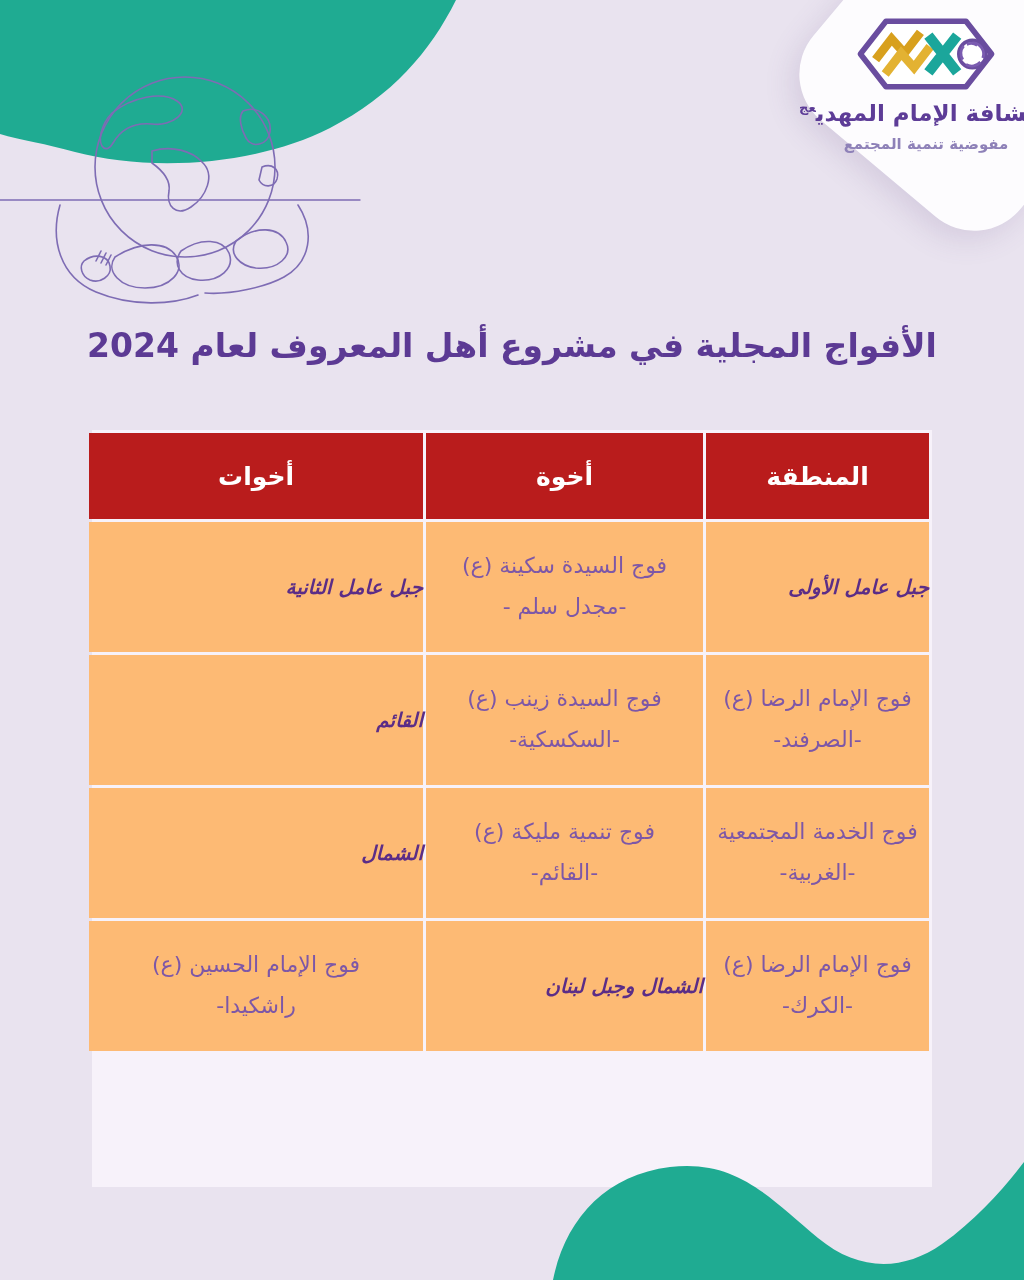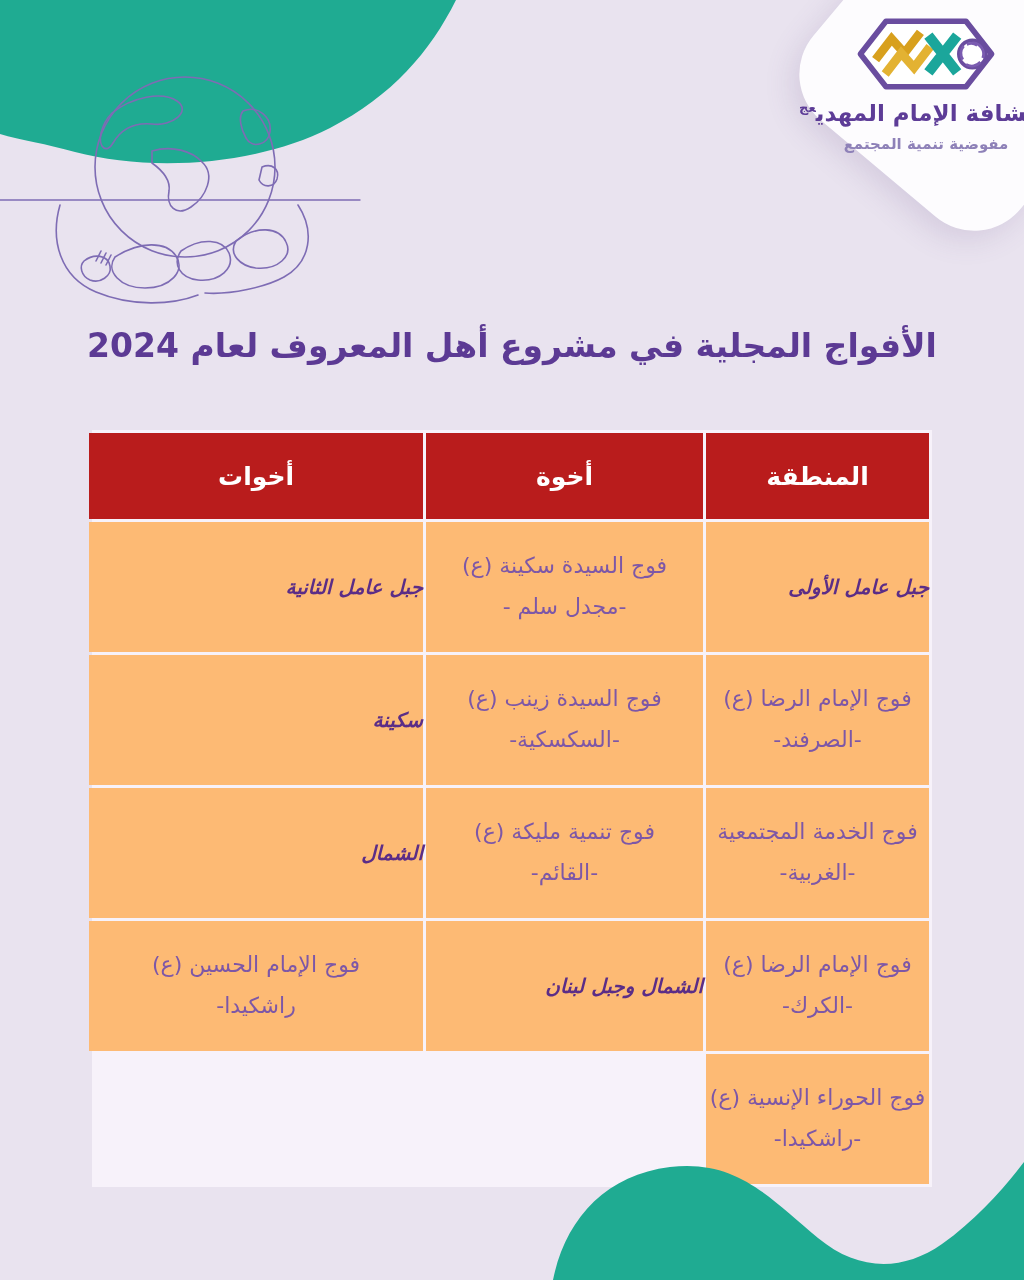--- a/index.html
+++ b/index.html
@@ -95,34 +95,32 @@
     <div class="td td-region">جبل عامل الأولى</div>
     <div class="td td-cell">فوج السيدة سكينة (ع)
 -مجدل سلم -</div>
 
     <div class="td td-region">جبل عامل الثانية</div>
     <div class="td td-cell">فوج الإمام الرضا (ع)
 -الصرفند-</div>
     <div class="td td-cell">فوج السيدة زينب (ع)
 -السكسكية-</div>
 
-    <div class="td td-region">سكينة</div>
+    <div class="td td-region">القائم</div>
     <div class="td td-cell">فوج الخدمة المجتمعية
 -الغربية-</div>
     <div class="td td-cell">فوج تنمية مليكة (ع)
 -القائم-</div>
 
     <div class="td td-region">الشمال</div>
     <div class="td td-cell">فوج الإمام الرضا (ع)
 -الكرك-</div>
 
     <div class="td td-region">الشمال وجبل لبنان</div>
     <div class="td td-cell">فوج الإمام الحسين (ع)
 راشكيدا-</div>
-    <div class="td td-cell">فوج الحوراء الإنسية (ع)
--راشكيدا-</div>
   </div>
 
   <svg class="blob blob-bottom" width="1024" height="130" viewBox="0 0 1024 130">
     <path d="M553,130 C565,70 605,25 670,17 C737,9 770,48 818,88 C858,121 902,122 942,94 C977,69 1004,38 1024,12 L1024,130 Z" fill="#1fab92"></path>
   </svg>
 
 </div>
 
 </body></html>

